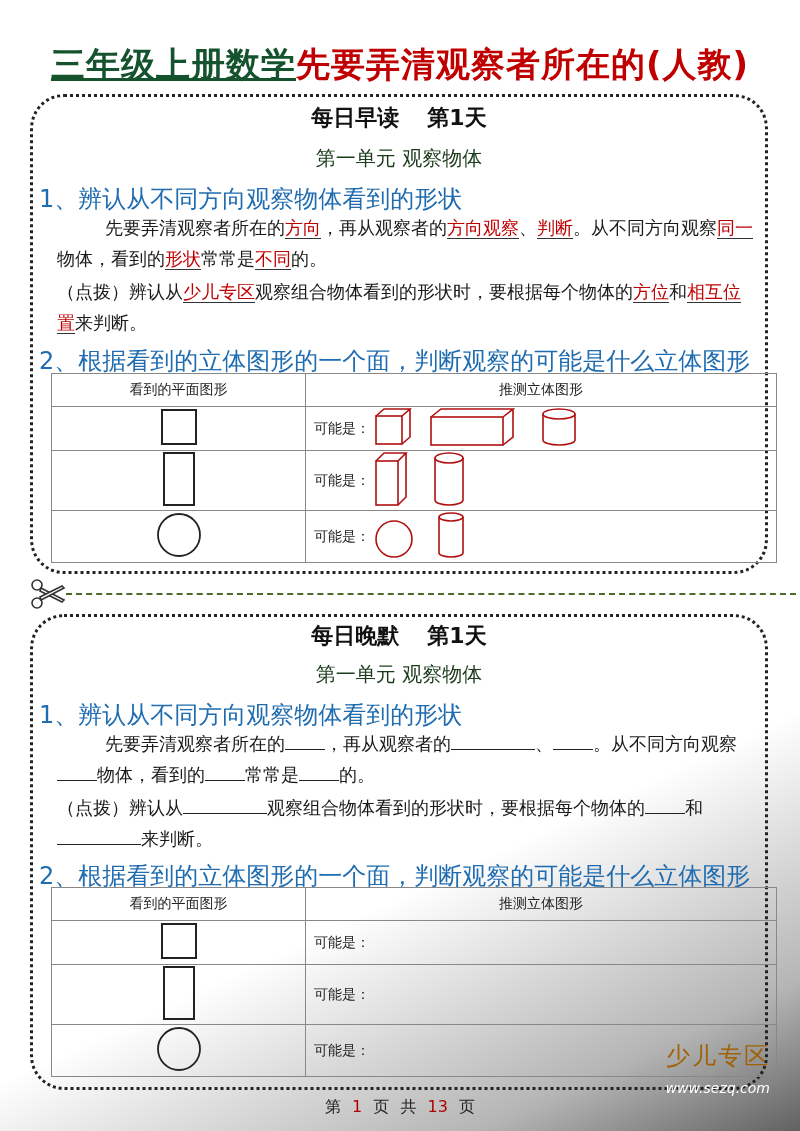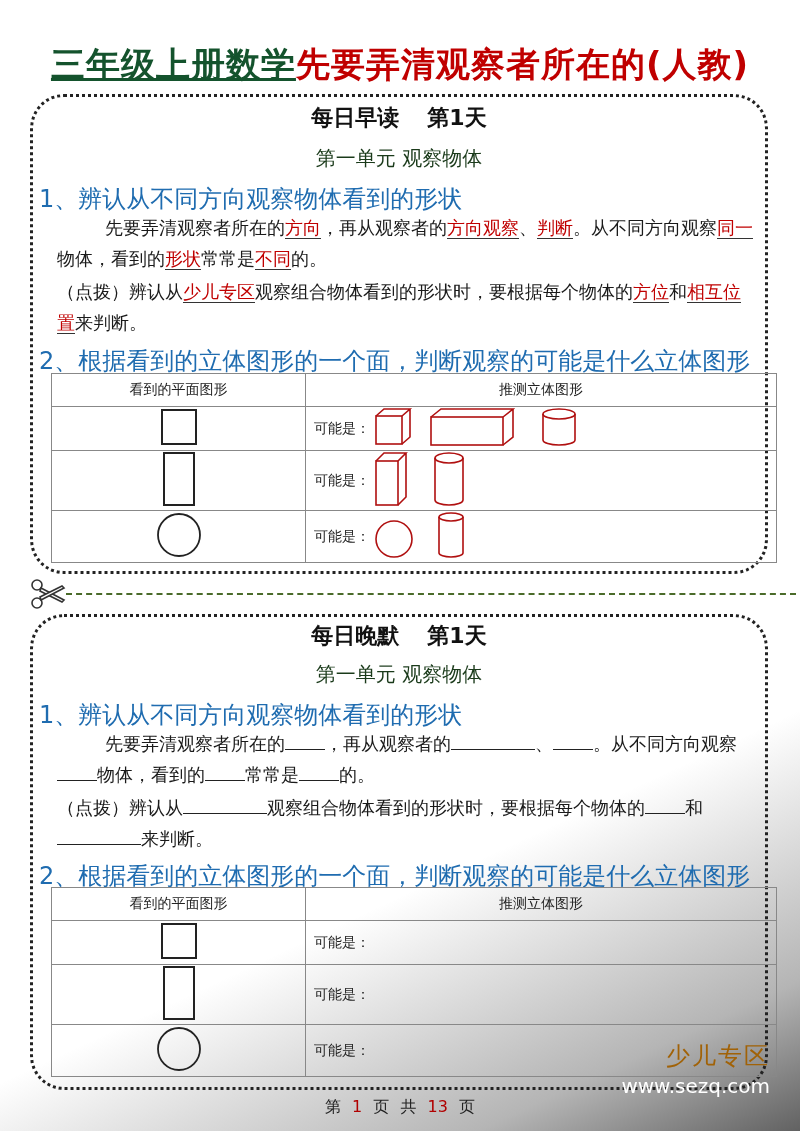--- a/index.html
+++ b/index.html
@@ -72,21 +72,21 @@
   .scissors { position: absolute; left: 30px; top: 578px; z-index: 2; }
 
   .footer {
     position: absolute; top: 1097px; left: 0; width: 800px; text-align: center;
     font-size: 16px; color: #222; z-index: 2; word-spacing: 6px;
   }
   .footer .num { color: #b00000; font-family: "DejaVu Sans", sans-serif; }
 
   .watermark { position: absolute; right: 30px; top: 1040px; z-index: 3; text-align: right; }
   .wm-cn { font-family: "DejaVu Sans", sans-serif; font-weight: normal; font-size: 24px; color: #a16207; letter-spacing: 2px; }
-  .wm-url { font-family: "DejaVu Sans", sans-serif; font-size: 20px; color: #fff; margin-top: 2px; }
+  .wm-url { font-family: "DejaVu Sans", sans-serif; font-size: 14px; color: #fff; margin-top: 8px; font-style: italic; }
 </style>
 </head>
 <body>
 
 <div class="page-shade"></div>
 
 <div class="main-title">
   <span class="black">三年级上册数学</span><span class="red">先要弄清观察者所在的(人教)</span>
 </div>
 

